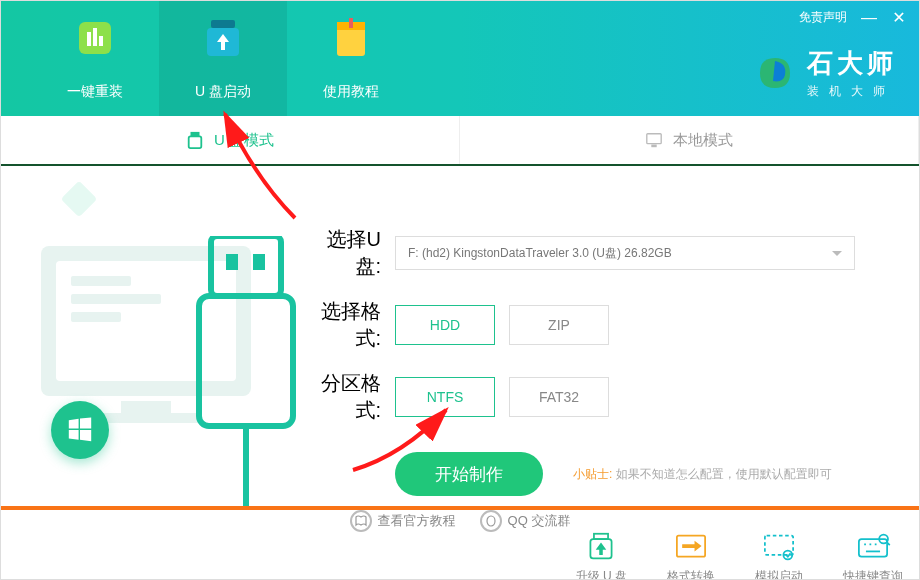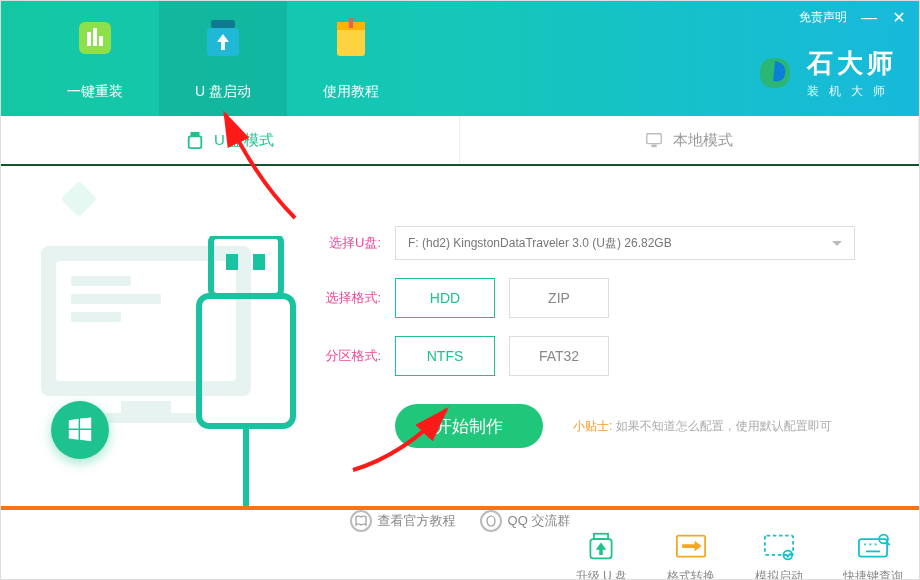--- a/index.html
+++ b/index.html
@@ -22,21 +22,21 @@
 .mode-tabs { display: flex; border-bottom: 2px solid #14532d; }
 .mode-tab { flex: 1; height: 48px; display: flex; align-items: center; justify-content: center; gap: 10px; font-size: 15px; color: #999; cursor: pointer; border-right: 1px solid #eee; }
 .mode-tab.active { color: #1ec28e; }
 .mode-tab .mode-icon { width: 18px; height: 18px; }
 
 .content { display: flex; height: 340px; }
 .illustration { width: 300px; position: relative; }
 .form-area { flex: 1; padding: 60px 30px 0 10px; }
 
 .row { display: flex; align-items: center; margin-bottom: 18px; gap: 14px; }
-.row-label { width: 70px; text-align: right; color: #ec4899; font-size: 13px; }
+.row-label { width: 70px; text-align: right; color: #000000; font-size: 20px; }
 .select-box { flex: 1; max-width: 460px; height: 34px; border: 1px solid #ddd; display: flex; align-items: center; padding: 0 12px; font-size: 12px; color: #777; position: relative; cursor: pointer; }
 .select-box::after { content: ""; position: absolute; right: 12px; top: 14px; border: 5px solid transparent; border-top-color: #bbb; }
 
 .opt-btn { width: 100px; height: 40px; border: 1px solid #ddd; display: flex; align-items: center; justify-content: center; font-size: 14px; color: #888; cursor: pointer; background: #fff; }
 .opt-btn.active { border-color: #1ec28e; color: #1ec28e; }
 
 .action-row { display: flex; align-items: center; margin-top: 28px; padding-left: 84px; gap: 30px; }
 .primary-btn { background: #20c77a; color: #fff; border: none; border-radius: 22px; padding: 0 40px; height: 44px; font-size: 17px; cursor: pointer; }
 .tip { font-size: 12px; color: #aaa; }
 .tip .tip-label { color: #f59b2e; }

